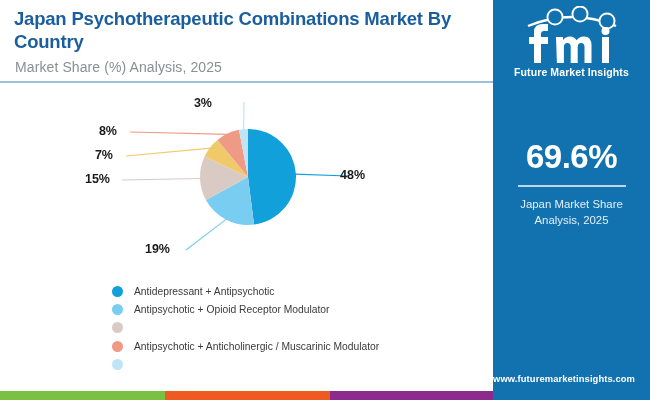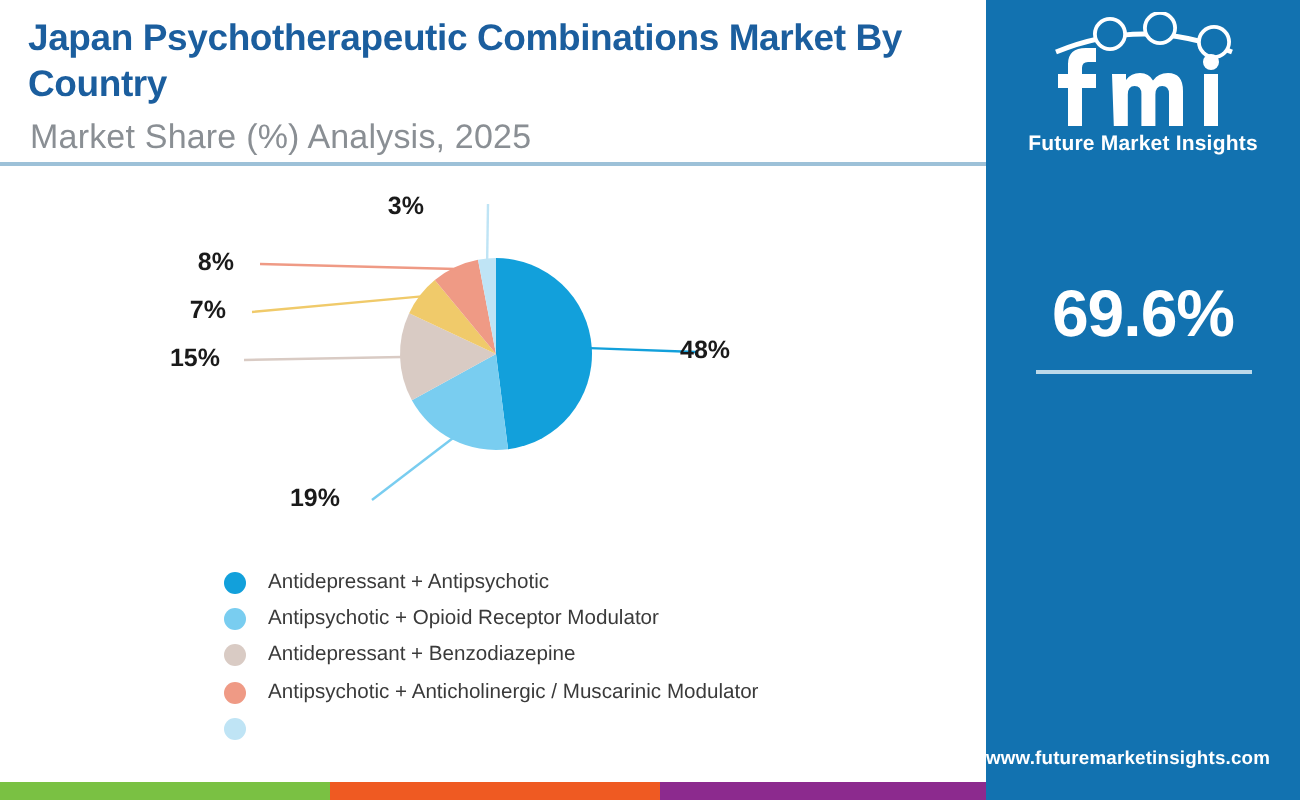--- a/index.html
+++ b/index.html
@@ -37,21 +37,21 @@
     font-size: 18.5px;
     font-weight: bold;
     line-height: 1.22;
     color: #1b5e9e;
     letter-spacing: -0.2px;
   }
   .subtitle {
     position: absolute;
     left: 15px;
     top: 59px;
-    font-size: 17px;
+    font-size: 14px;
     color: #8a8f94;
     letter-spacing: 0.1px;
   }
   .header-divider {
     position: absolute;
     left: 0;
     top: 81px;
     width: 493px;
     height: 2px;
     background: #9dc1d8;
@@ -222,21 +222,20 @@
         <div class="legend-row">
           <span class="legend-dot" style="background: rgb(18, 160, 219);"></span>
           <span class="legend-label">Antidepressant + Antipsychotic</span>
         </div>
         <div class="legend-row">
           <span class="legend-dot" style="background: rgb(121, 205, 240);"></span>
           <span class="legend-label">Antipsychotic + Opioid Receptor Modulator</span>
         </div>
         <div class="legend-row">
           <span class="legend-dot" style="background: rgb(217, 203, 196);"></span>
-          <span class="legend-label">Antidepressant + Benzodiazepine</span>
         </div>
         <div class="legend-row">
           <span class="legend-dot" style="background: rgb(239, 154, 133);"></span>
           <span class="legend-label">Antipsychotic + Anticholinergic / Muscarinic Modulator</span>
         </div>
         <div class="legend-row">
           <span class="legend-dot" style="background: rgb(191, 228, 245);"></span>
         </div>
       </div>
 
@@ -267,18 +266,22 @@
 
         <rect x="94" y="31" width="7" height="26" fill="#ffffff"></rect>
         <circle cx="97.5" cy="25" r="4" fill="#ffffff"></circle>
       </svg>
       <div class="logo-tagline">Future Market Insights</div>
     </div>
 
     <div class="stat-block">
       <div class="stat-value">69.6%</div>
       <div class="stat-divider"></div>
+      <div class="stat-caption">
+        <div>Japan Market Share</div>
+        <div>Analysis, 2025</div>
+      </div>
     </div>
 
     <div class="site-url">www.futuremarketinsights.com</div>
   </div>
 
 </div>
 
 </body></html>

